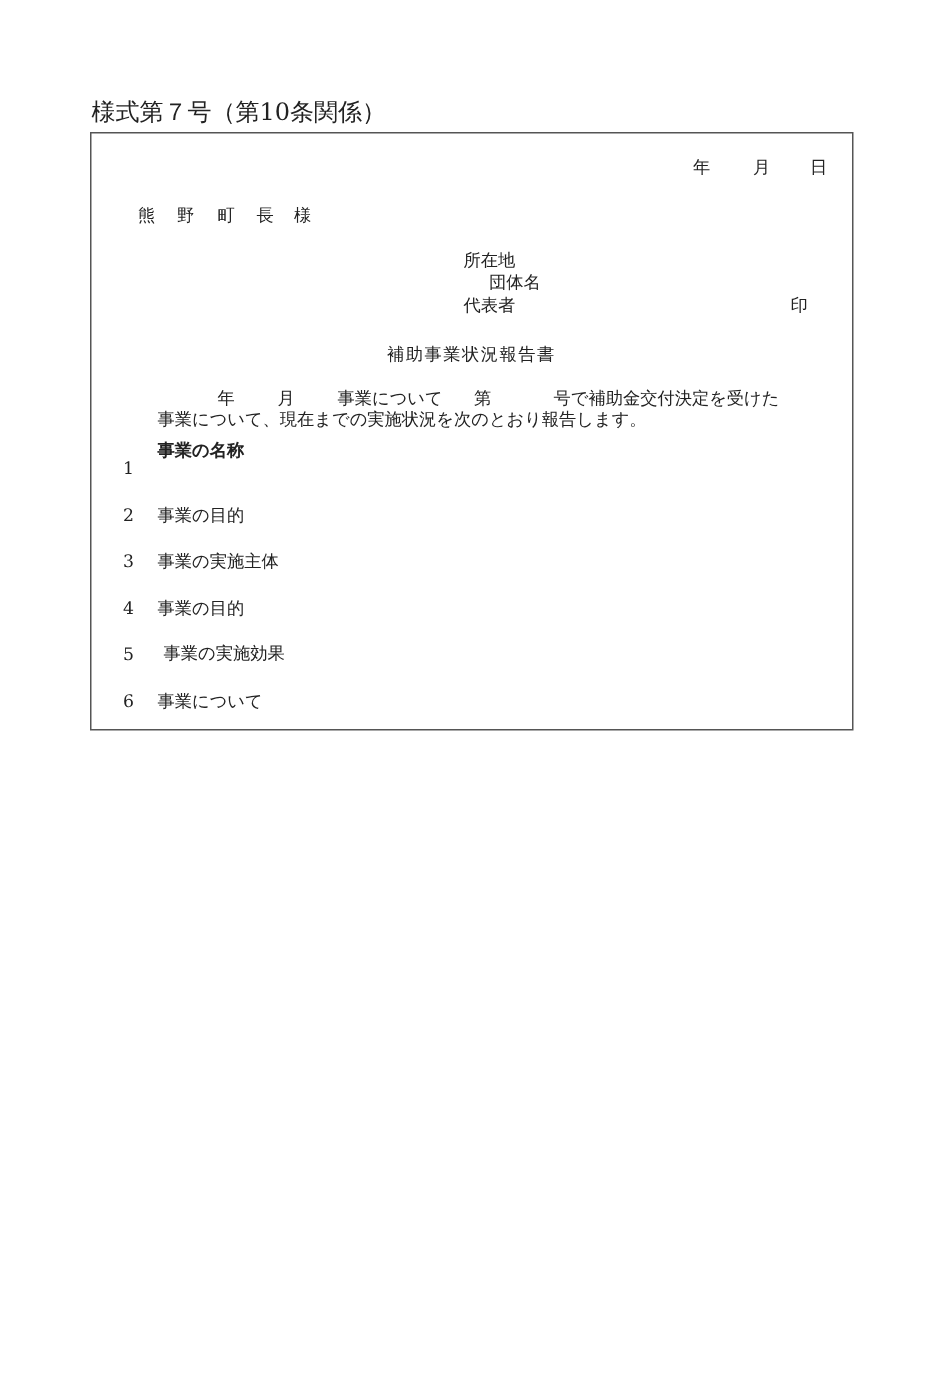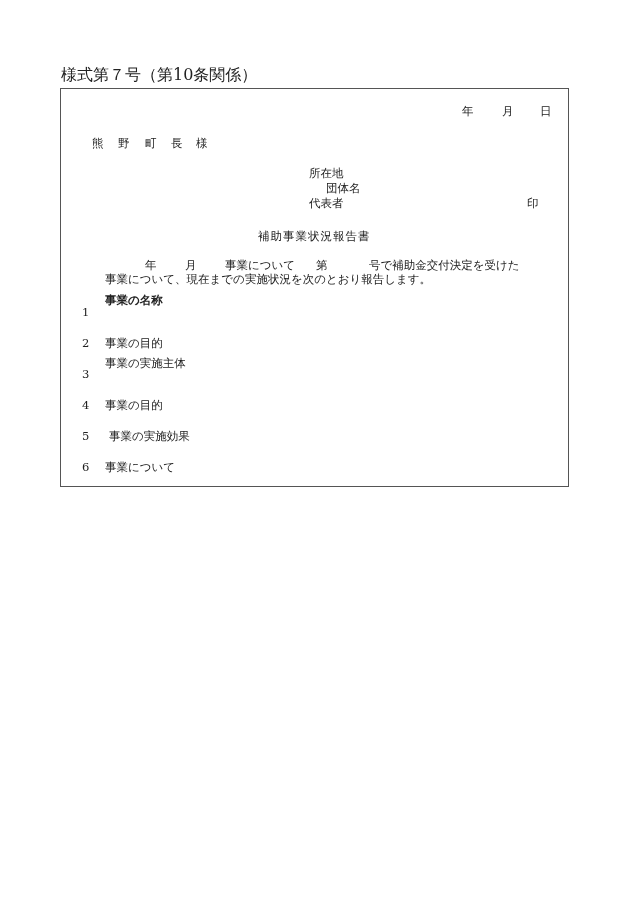--- a/index.html
+++ b/index.html
@@ -59,21 +59,21 @@
 <div class="abs" style="left:369px; top:258px;">号で補助金交付決定を受けた</div>
 <div class="abs" style="left:105px; top:272px;">事業について、現在までの実施状況を次のとおり報告します。</div>
 
 <div class="abs" style="left:82px; top:305px;">1</div>
 <div class="abs" style="left:105px; top:293px;font-weight:bold;">事業の名称</div>
 
 <div class="abs" style="left:82px; top:336px;">2</div>
 <div class="abs" style="left:105px; top:336px;">事業の目的</div>
 
 <div class="abs" style="left:82px; top:367px;">3</div>
-<div class="abs" style="left:105px; top:356px;">事業の実施主体</div>
+<div class="abs" style="left:105px; top:367px;">事業の実施主体</div>
 
 <div class="abs" style="left:82px; top:398px;">4</div>
 <div class="abs" style="left:105px; top:398px;">事業の目的</div>
 
 <div class="abs" style="left:82px; top:429px;">5</div>
 <div class="abs" style="left:109px; top:429px;font-family:Liberation Serif, serif;">事業の実施効果</div>
 
 <div class="abs" style="left:82px; top:460px;">6</div>
 <div class="abs" style="left:105px; top:460px;">事業について</div>
 

